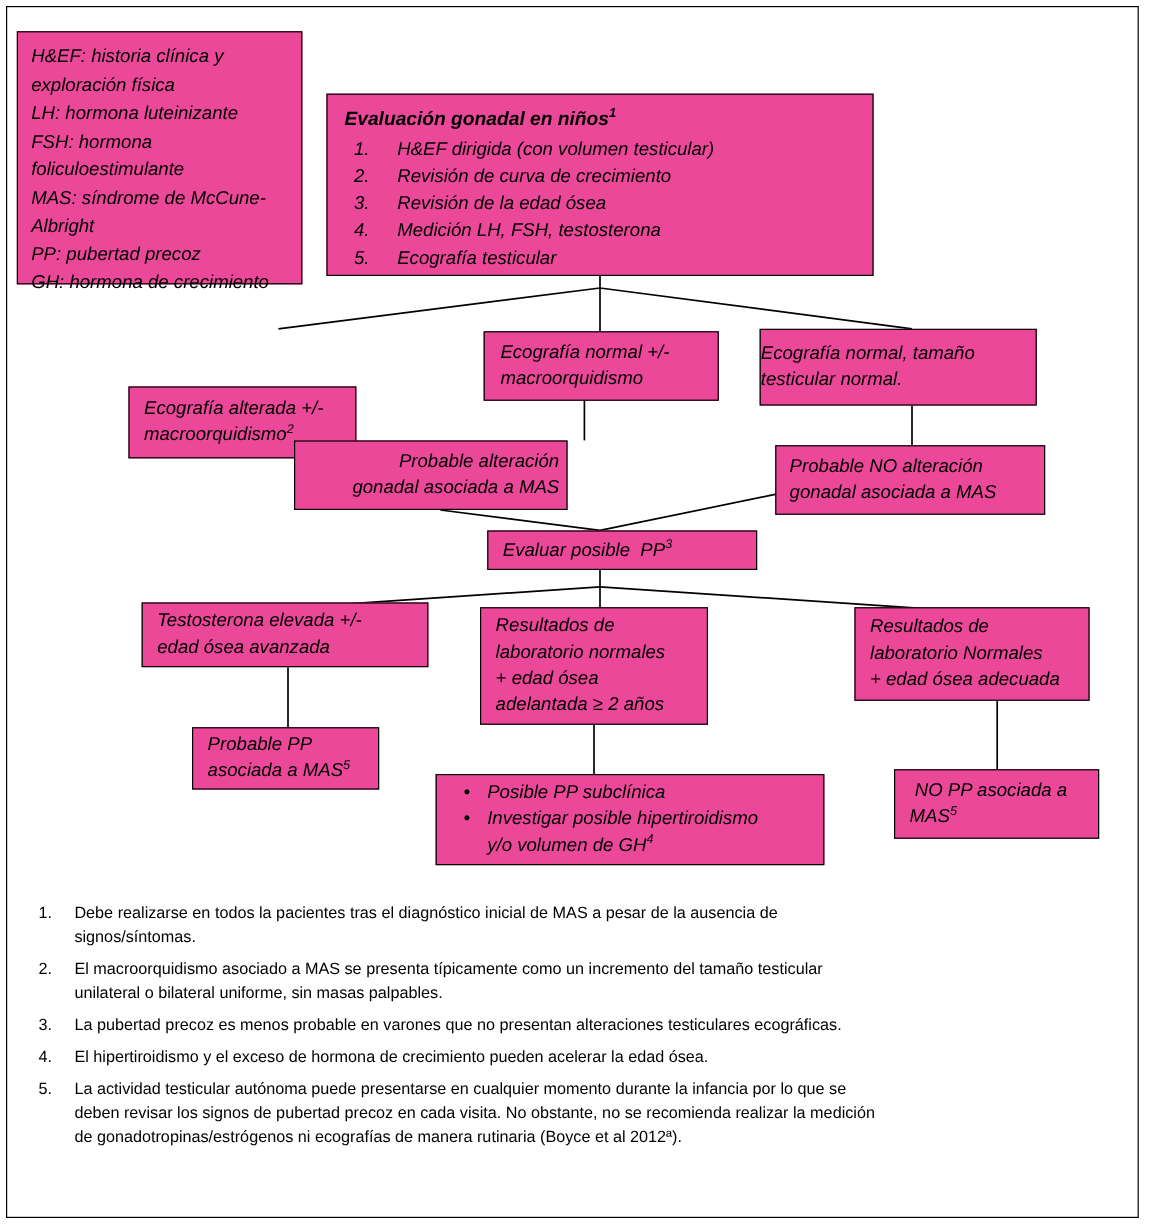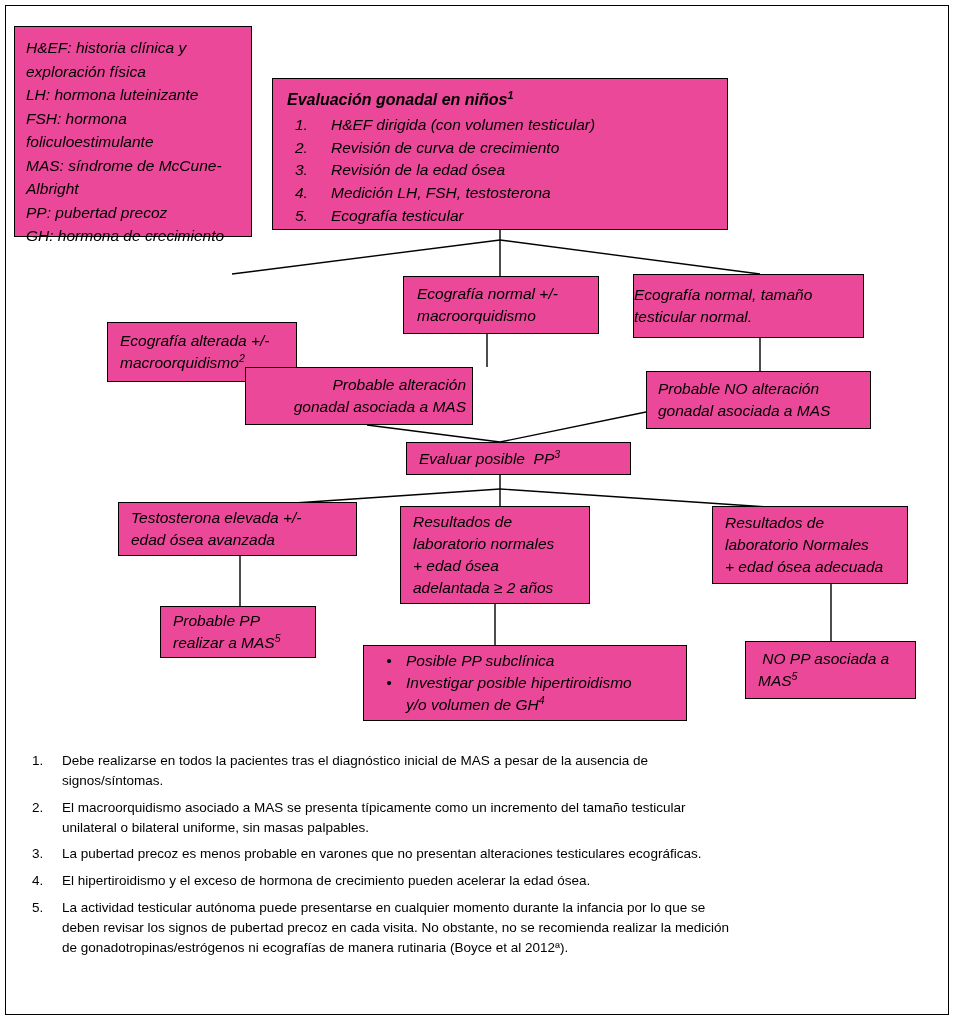--- a/index.html
+++ b/index.html
@@ -251,21 +251,21 @@
   </div>
 
   <div class="node" id="lab-normal-2">
     <div class="line">Resultados de</div>
     <div class="line">laboratorio Normales</div>
     <div class="line">+ edad ósea adecuada</div>
   </div>
 
   <div class="node" id="prob-pp">
     <div class="line">Probable PP</div>
-    <div class="line"><span>realizar a MAS</span><sup>5</sup></div>
+    <div class="line"><span>asociada a MAS</span><sup>5</sup></div>
   </div>
 
   <div class="node" id="bullets">
     <div class="bullet-row">
       <span class="dot">•</span>
       <span>Posible PP subclínica</span>
     </div>
     <div class="bullet-row">
       <span class="dot">•</span>
       <span>Investigar posible hipertiroidismo</span>

